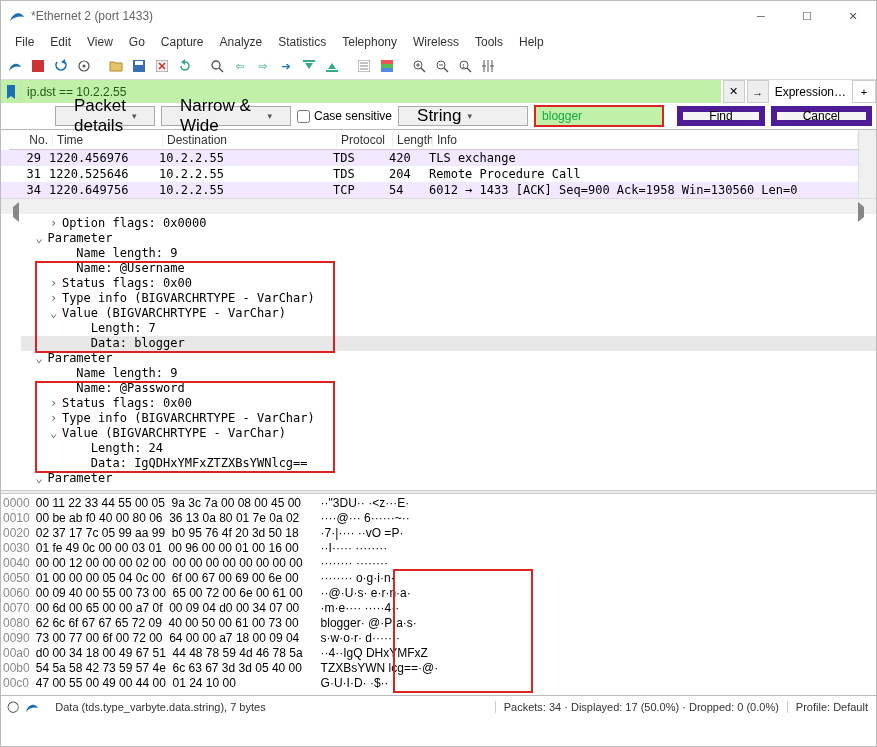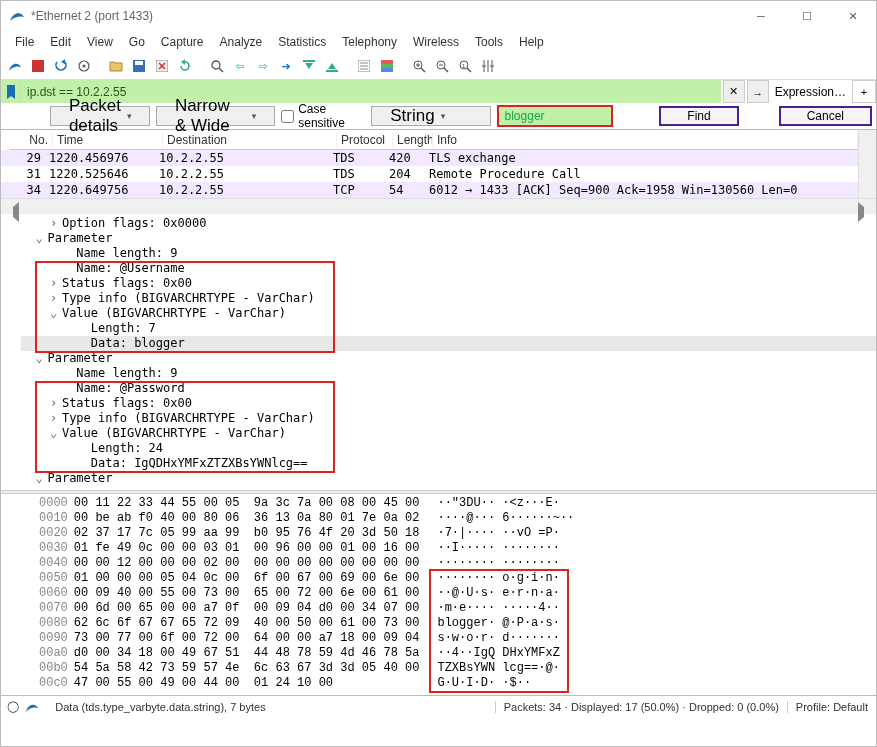--- a/index.html
+++ b/index.html
@@ -19,21 +19,21 @@
 .filter-input { flex: 1; background: #c1f0a8; border: none; outline: none; padding: 4px 6px; color: #215a1a; font-size: 12px; }
 .filter-xbtn, .filter-arrow { width: 22px; display: flex; align-items: center; justify-content: center; background: #eee; border: 1px solid #ccc; margin-left: 2px; }
 .filter-expr { padding: 0 6px; display: flex; align-items: center; font-size: 12px; }
 .filter-plus { width: 24px; display: flex; align-items: center; justify-content: center; border: 1px solid #ccc; }
 .searchrow { height: 26px; display: flex; align-items: center; padding: 2px 4px; gap: 6px; }
 .dropdown { border: 1px solid #aaa; background: #f0f0f0; height: 20px; display: flex; align-items: center; padding: 0 18px; font-size: 17px; position: relative; }
 .dropdown::after { content: "▾"; margin-left: 6px; font-size: 9px; color: #555; }
 .cb { display: flex; align-items: center; gap: 4px; font-size: 12px; }
 .cb input { width: 13px; height: 13px; }
 .search-term { background: #c1f0a8; border: 2px solid #d22; height: 22px; padding: 0 6px; width: 130px; display: flex; align-items: center; color: #1a4; font-size: 12px; }
-.findbtn, .cancelbtn { border: 2px solid #4c1d95; background: #f4f4f4; height: 20px; padding: 0 26px; font-size: 12px; display: flex; align-items: center; margin-left: 34px; }
+.findbtn, .cancelbtn { border: 6px solid #4c1d95; background: #f4f4f4; height: 20px; padding: 0 26px; font-size: 12px; display: flex; align-items: center; }
 .packets { border-top: 1px solid #bbb; }
 .phdr { display: flex; background: #fff; border-bottom: 1px solid #ccc; height: 20px; align-items: center; font-size: 12px; color: #333; margin-left: 8px; }
 .phdr > div { border-right: 1px solid #eee; padding: 0 4px; overflow: hidden; white-space: nowrap; }
 .prow { display: flex; height: 16px; align-items: center; font-family: Consolas, monospace; font-size: 12px; }
 .prow > div { padding: 0 4px; overflow: hidden; white-space: nowrap; }
 .c-no { width: 44px; text-align: right; }
 .c-time { width: 110px; }
 .c-dst { width: 174px; }
 .c-proto { width: 56px; }
 .c-len { width: 40px; }
@@ -41,21 +41,21 @@
 .scrollgutter { width: 18px; background: #f0f0f0; border-left: 1px solid #ddd; }
 .hsbar { height: 16px; background: #f0f0f0; border-top: 1px solid #ddd; position: relative; }
 .hsbar::before, .hsbar::after { content: ""; position: absolute; top: 3px; width: 10px; height: 10px; }
 .hsbar::before { left: 2px; border-right: 6px solid #888; border-top: 5px solid transparent; border-bottom: 5px solid transparent; }
 .hsbar::after { right: 2px; border-left: 6px solid #888; border-top: 5px solid transparent; border-bottom: 5px solid transparent; }
 .tree { font-family: Consolas, monospace; font-size: 12px; overflow: hidden; padding: 2px 0 4px 20px; position: relative; }
 .tree-line { white-space: pre; height: 15px; }
 .toggle { display: inline-block; width: 12px; color: #666; }
 .redbox { border: 2px solid #d22; position: absolute; pointer-events: none; }
 .splitter { height: 4px; background: #eee; border-top: 1px solid #ccc; border-bottom: 1px solid #ccc; cursor: row-resize; }
-.hexpane { font-family: Liberation Mono, monospace; font-size: 12px; display: flex; position: relative; padding: 2px 0 4px 0; margin-left: 36px; }
+.hexpane { font-family: Liberation Sans, sans-serif; font-size: 12px; display: flex; position: relative; padding: 2px 0 4px 0; }
 .hexcol-off { color: #888; padding: 0 6px 0 2px; }
 .hexcol-bytes { padding-right: 12px; }
 .hexcol-ascii { padding-left: 6px; }
 .hexline { white-space: pre; height: 15px; }
 .statusbar { height: 22px; border-top: 1px solid #bbb; display: flex; align-items: center; font-size: 11px; color: #333; }
 .statusbar > div { padding: 0 8px; border-right: 1px solid #ccc; }
 .sharkicon { filter: hue-rotate(0); }
 </style>
 </head>
 <body>

